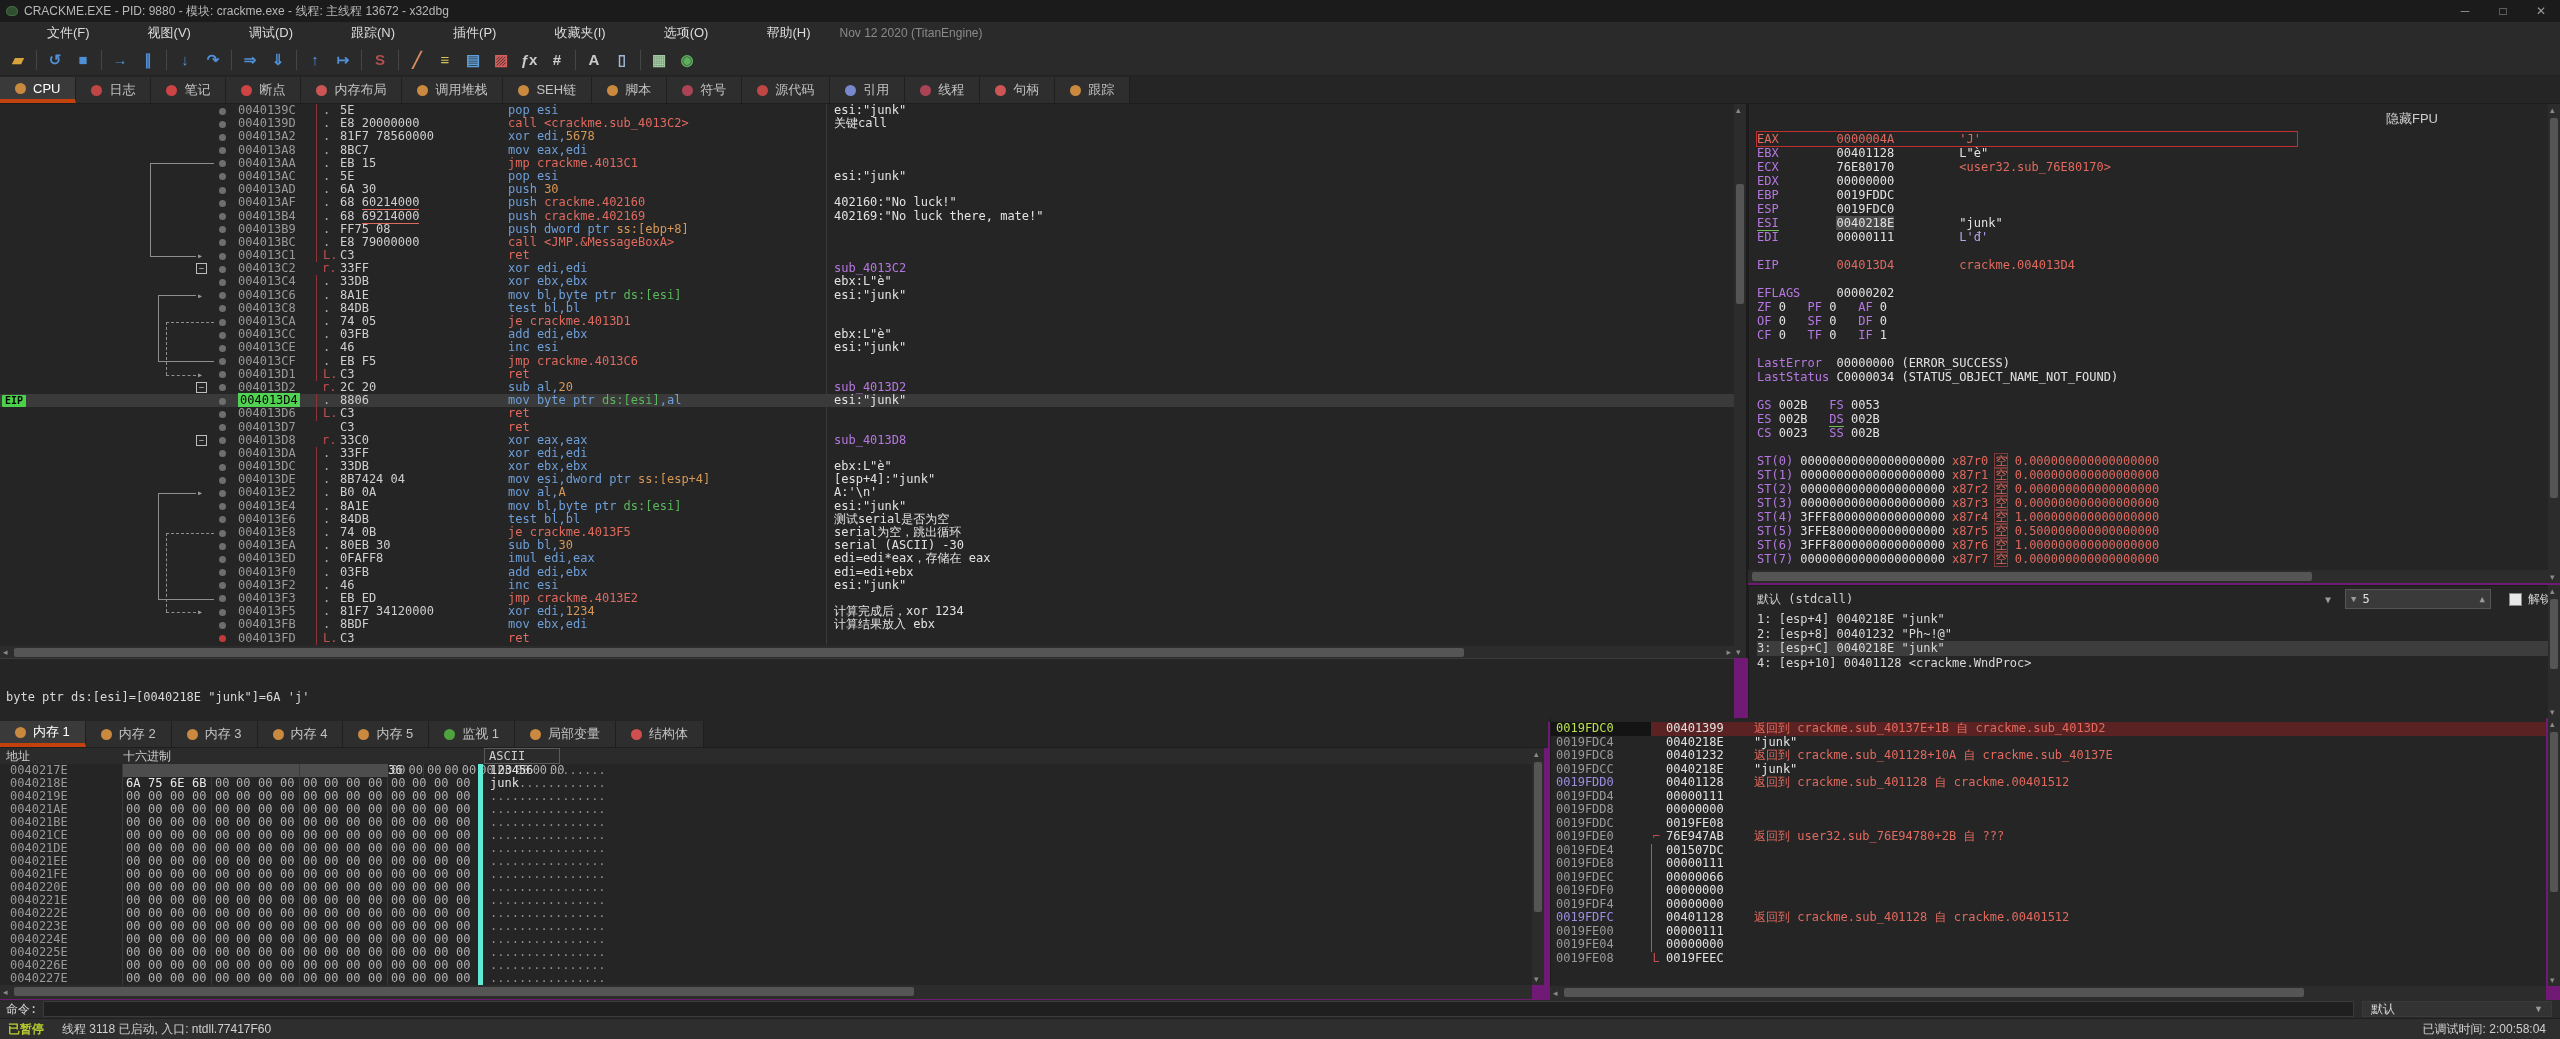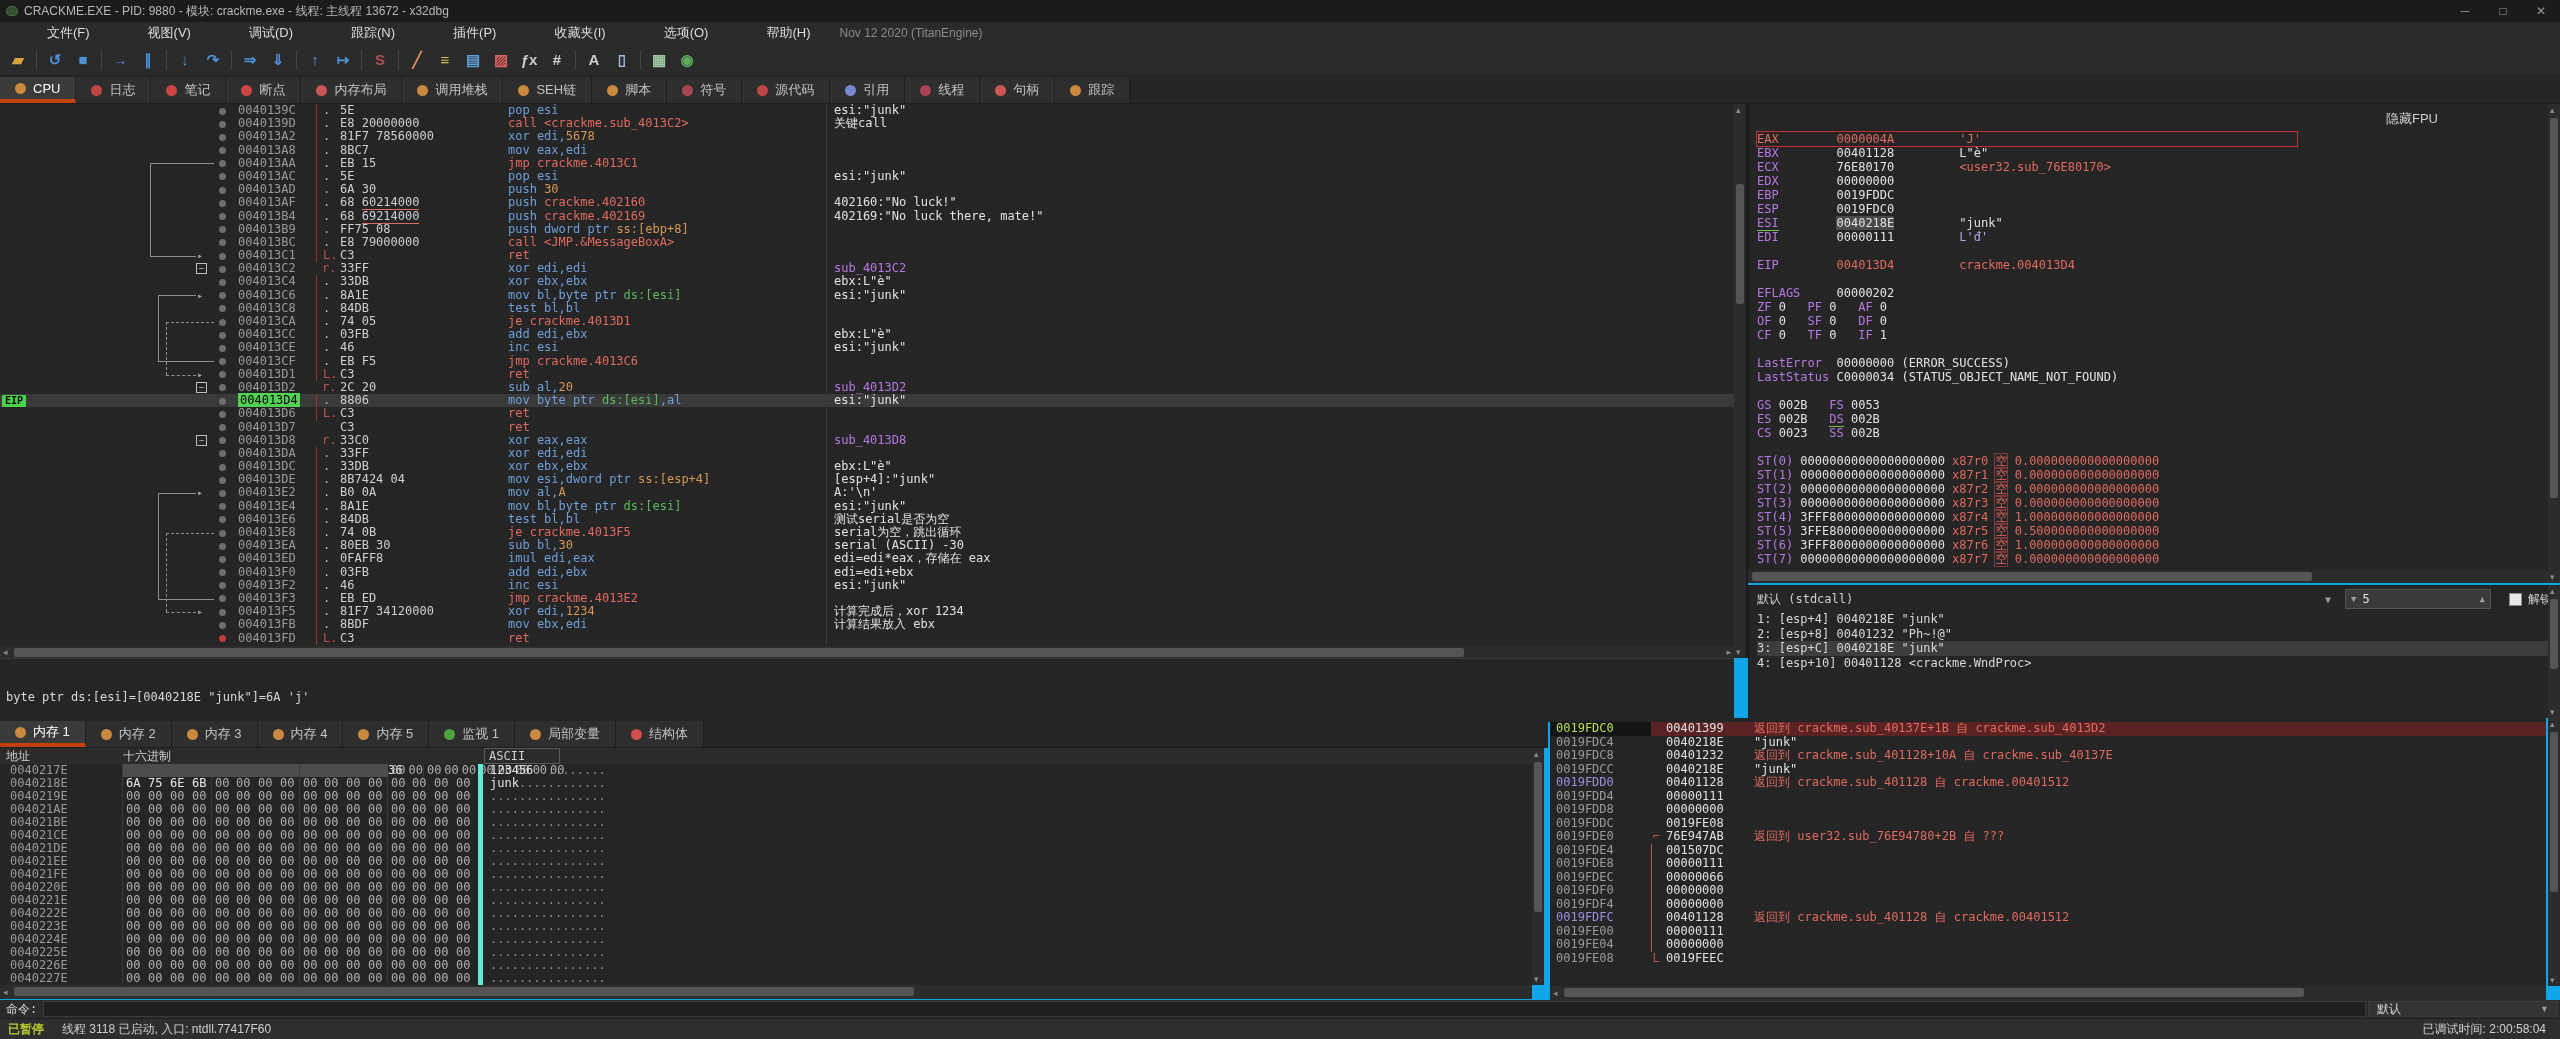--- a/index.html
+++ b/index.html
@@ -1,19 +1,19 @@
 <!DOCTYPE html>
 <html><head>
 <meta charset="utf-8">
 <style>
   * { margin:0; padding:0; box-sizing:border-box; }
   html,body { width:2560px; height:1039px; overflow:hidden; background:#282828;
     font-family:"Liberation Sans", sans-serif; }
   .abs { position:absolute; }
-  #root { position:relative; width:2560px; height:1039px; background:#0ea5e9; }
+  #root { position:relative; width:2560px; height:1039px; background:#701a75; }
 
   
   #titlebar { left:0; top:0; width:2560px; height:22px; background:#1b1b1b;
     display:flex; align-items:center; color:#b8b8b8; font-size:12px; }
   #app-icon { width:12px; height:10px; background:#2f4f2f; border-radius:50% 50% 40% 40%;
     margin:0 6px 0 6px; border:1px solid #466946; }
   #win-controls { margin-left:auto; display:flex; }
   #win-controls span { width:38px; text-align:center; color:#9a9a9a; font-size:12px; cursor:default; }
 
   
@@ -131,21 +131,21 @@
   .s-val { width:84px; color:#e0e0e0; flex:none; border-left:1px solid #3a3a3a; padding-left:5px; }
   .srow .s-val.nb { border-left:none; }
   .s-cm { flex:1; padding-left:9px; overflow:hidden; }
 
   
   #cmdrow { left:0; top:1000px; width:2560px; height:18px; background:#2b2b2b; position:absolute;
     display:flex; align-items:center; color:#d8d8d8; font-size:12px; }
   #cmd-label { padding:0 6px 0 6px; font-family:"DejaVu Sans Mono", monospace; }
   #cmd-input { flex:1; height:16px; background:#1f1f1f; border:1px solid #3a3a3a; color:#e0e0e0;
     font-family:"DejaVu Sans Mono", monospace; font-size:12px; padding:0 4px; }
-  #cmd-profile { width:190px; height:16px; background:#333; border:1px solid #3a3a3a; margin:0 2px;
+  #cmd-profile { width:190px; height:16px; background:#333; border:1px solid #3a3a3a; margin:0 8px;
     display:flex; align-items:center; padding:0 8px; color:#d8d8d8; }
   #cmd-profile .arrow { margin-left:auto; font-size:9px; color:#9a9a9a; }
   #statusbar { left:0; top:1018px; width:2560px; height:21px; background:#2e2e2e; position:absolute;
     border-top:1px solid #1f1f1f; display:flex; align-items:center; font-size:12px; color:#d0d0d0; }
   #status-state { color:#b8cc30; padding:0 18px 0 8px; font-weight:bold; }
   #status-time { margin-left:auto; padding-right:14px; }
   .vsplit { position:absolute; background:#1c1c1c; }
 </style>
 </head>
 <body>

